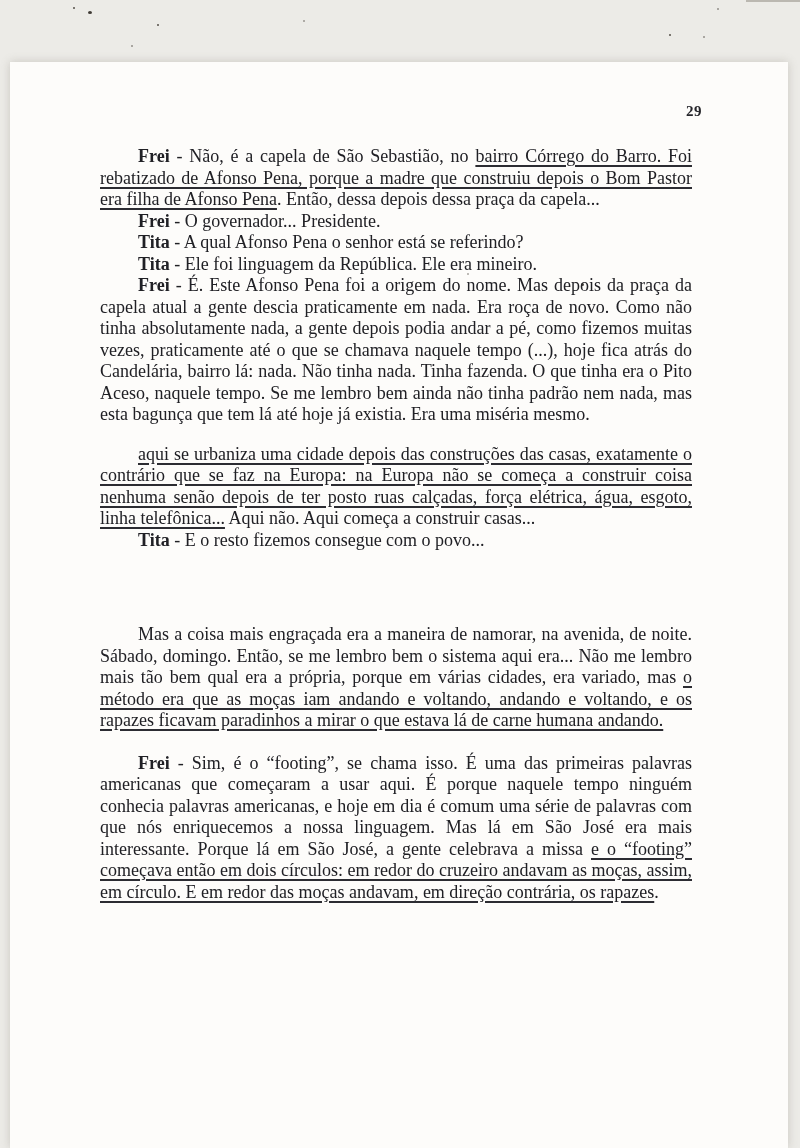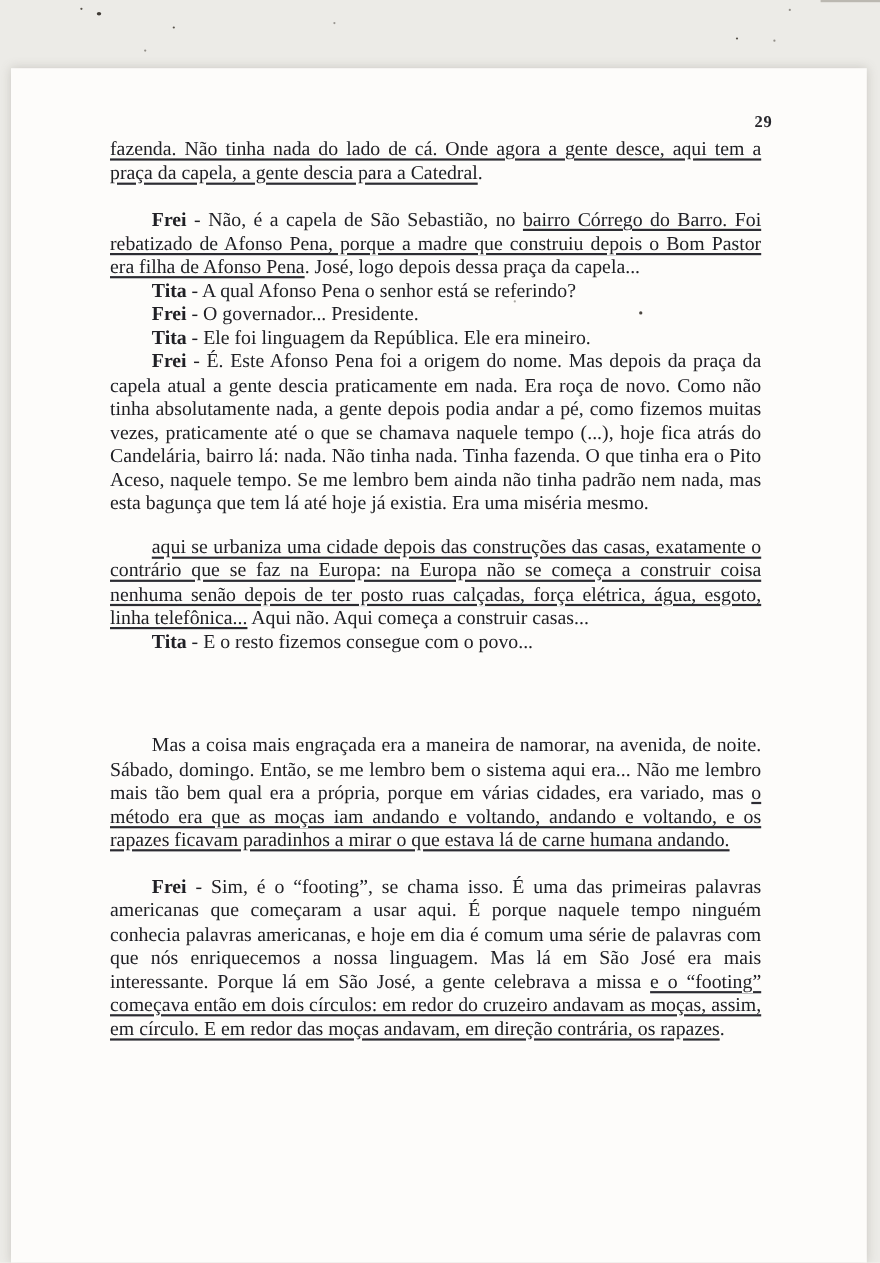--- a/index.html
+++ b/index.html
@@ -89,27 +89,26 @@
 
 <div class="page">
 
   <div class="pagenum">29</div>
 
   <div class="speck" style="left:571px; top:221px; width:3px; height:3px; background:#4a453f;"></div>
   <div class="speck" style="left:457px; top:211px; width:2px; height:2px; opacity:.5;"></div>
 
   <div class="content">
 
-    <p class="para"><span class="seg-u">fazenda. Não tinha nada do lado de cá. Onde agora a gente desce, aqui tem a praça da capela, a gente descia para a Catedral</span><span>.</span></p>
 
-    <p class="para indent mt-blank"><span class="seg-b">Frei</span><span> - Não, é a capela de São Sebastião, no </span><span class="seg-u">bairro Córrego do Barro. Foi rebatizado de Afonso Pena, porque a madre que construiu depois o Bom Pastor era filha de Afonso Pena</span><span>. José, logo depois dessa praça da capela...</span></p>
+    <p class="para indent mt-blank"><span class="seg-b">Frei</span><span> - Não, é a capela de São Sebastião, no </span><span class="seg-u">bairro Córrego do Barro. Foi rebatizado de Afonso Pena, porque a madre que construiu depois o Bom Pastor era filha de Afonso Pena</span><span>. Então, dessa depois dessa praça da capela...</span></p>
+
+    <p class="para indent"><span class="seg-b">Frei</span><span> - O governador... Presidente.</span></p>
 
     <p class="para indent"><span class="seg-b">Tita</span><span> - A qual Afonso Pena o senhor está se referindo?</span></p>
-
-    <p class="para indent"><span class="seg-b">Frei</span><span> - O governador... Presidente.</span></p>
 
     <p class="para indent"><span class="seg-b">Tita</span><span> - Ele foi linguagem da República. Ele era mineiro.</span></p>
 
     <p class="para indent"><span class="seg-b">Frei</span><span> - É. Este Afonso Pena foi a origem do nome. Mas depois da praça da capela atual a gente descia praticamente em nada. Era roça de novo. Como não tinha absolutamente nada, a gente depois podia andar a pé, como fizemos muitas vezes, praticamente até o que se chamava naquele tempo (...), hoje fica atrás do Candelária, bairro lá: nada. Não tinha nada. Tinha fazenda. O que tinha era o Pito Aceso, naquele tempo. Se me lembro bem ainda não tinha padrão nem nada, mas esta bagunça que tem lá até hoje já existia. Era uma miséria mesmo.</span></p>
 
     <p class="para indent mt-small"><span class="seg-u">aqui se urbaniza uma cidade depois das construções das casas, exatamente o contrário que se faz na Europa: na Europa não se começa a construir coisa nenhuma senão depois de ter posto ruas calçadas, força elétrica, água, esgoto, linha telefônica...</span><span> Aqui não. Aqui começa a construir casas...</span></p>
 
     <p class="para indent"><span class="seg-b">Tita</span><span> - E o resto fizemos consegue com o povo...</span></p>
 
 

